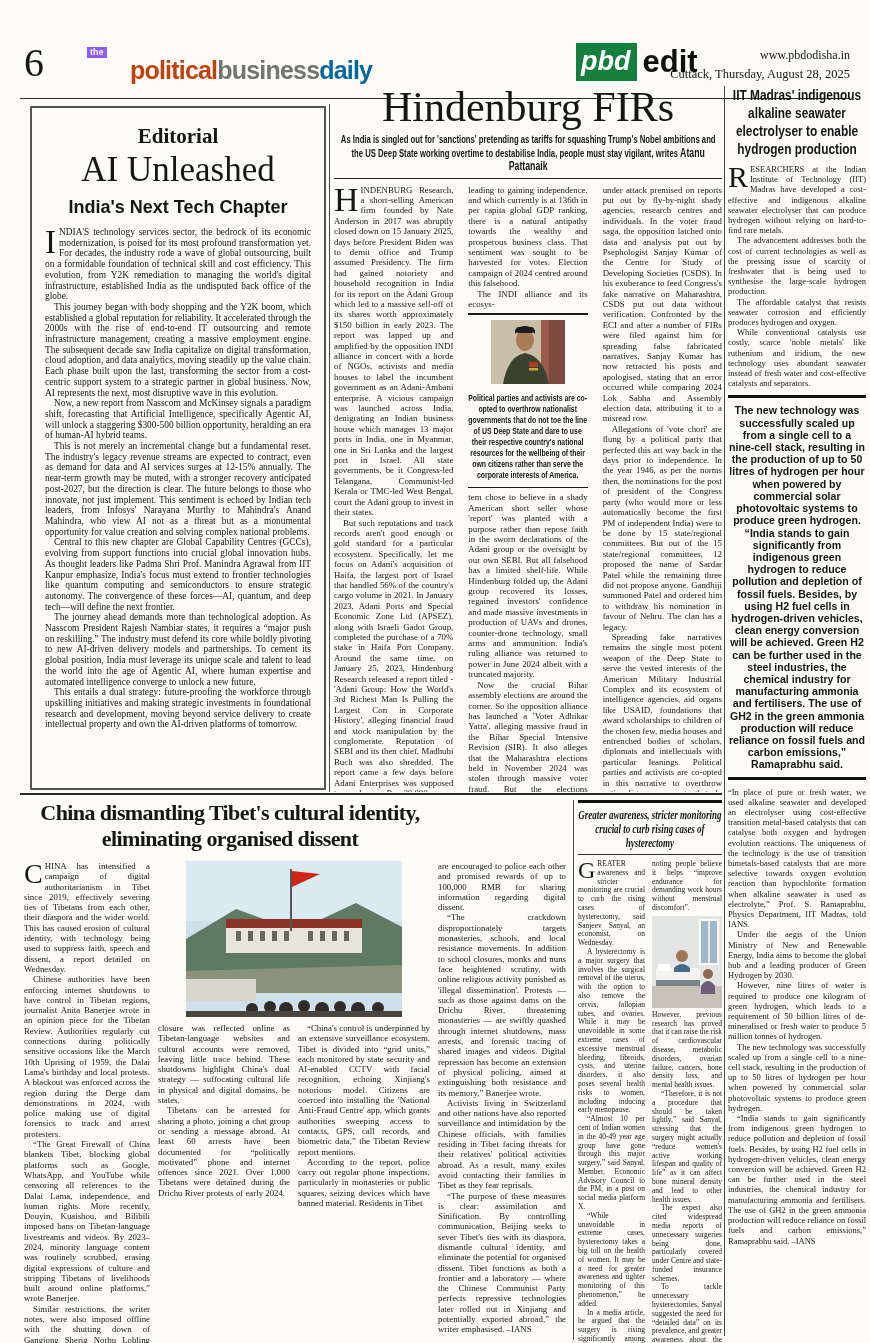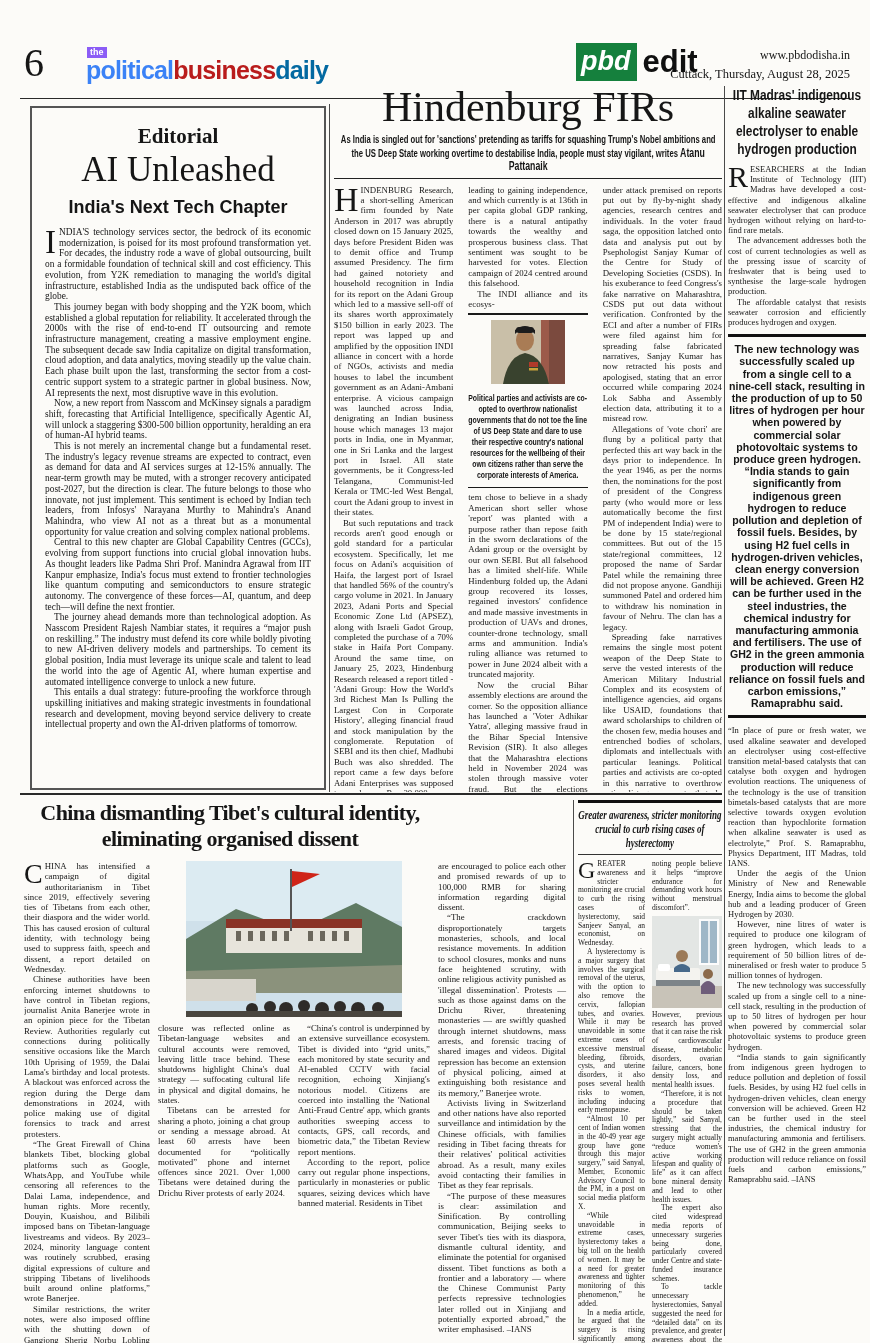--- a/index.html
+++ b/index.html
@@ -2,21 +2,21 @@
 <html><head>
 <meta charset="utf-8">
 <style>
   html,body{margin:0;padding:0;background:#e9e7e2;}
   .page{position:relative;width:870px;height:1343px;background:#fcfbf8;font-family:"Liberation Serif",serif;color:#161616;overflow:hidden;}
   
   .masthead{position:absolute;left:20px;right:20px;top:40px;height:58px;border-bottom:1.5px solid #2a2a2a;}
   .page-num{position:absolute;left:4px;top:0;font-size:40px;line-height:46px;}
   .logo{position:absolute;left:66px;top:16px;font-family:"Liberation Sans",sans-serif;font-weight:bold;font-size:25px;letter-spacing:-0.8px;line-height:28px;}
   .logo-the{position:absolute;top:-9px;left:1px;background:#8b5cf6;color:#fff;font-size:9px;line-height:11px;padding:0 3px;letter-spacing:0;}
-  .lw-black{color:#3b82f6;} .lw-blue{color:#b91c1c;margin-top:22px;} .lw-gray{color:#0369a1;font-weight:bold;}
+  .lw-black{color:#c2410c;margin-left:44px;} .lw-blue{color:#737373;margin-top:22px;} .lw-gray{color:#0369a1;font-weight:bold;}
   .brand{position:absolute;left:556px;top:3px;display:flex;align-items:center;gap:5px;}
   .brand-pbd{background:#15803d;color:#fff;font-family:"Liberation Sans",sans-serif;font-weight:bold;font-style:italic;font-size:27px;line-height:30px;padding:3px 7px 5px 5px;}
   .brand-edit{font-family:"Liberation Sans",sans-serif;font-weight:bold;font-size:31px;color:#101010;}
   .mast-right{position:absolute;right:0;top:8px;text-align:right;}
   .site{font-size:12px;}
   .dateline{font-size:12.5px;margin-top:4px;}
   
   .vr{position:absolute;width:0;border-left:1px solid #4a4a4a;}
   .vr1{left:329px;top:104px;height:688px;}
   .vr2{left:724px;top:86px;height:1250px;}
@@ -164,20 +164,21 @@
   </section>
 
   <section class="iit">
     <div class="iit-title-wrap">
       <div class="iit-title">IIT Madras' indigenous alkaline seawater electrolyser to enable hydrogen production</div>
     </div>
     <div class="iit-body bt">
         <p>RESEARCHERS at the Indian Institute of Technology (IIT) Madras have developed a cost-effective and indigenous alkaline seawater electrolyser that can produce hydrogen without relying on hard-to-find rare metals.</p>
         <p>The advancement addresses both the cost of current technologies as well as the pressing issue of scarcity of freshwater that is being used to synthesise the large-scale hydrogen production.</p>
         <p>The affordable catalyst that resists seawater corrosion and efficiently produces hydrogen and oxygen.</p>
+        <p>While conventional catalysts use costly, scarce 'noble metals' like ruthenium and iridium, the new technology uses abundant seawater instead of fresh water and cost-effective catalysts and separators.</p>
       </div>
     <div class="iit-quote">The new technology was successfully scaled up from a single cell to a nine-cell stack, resulting in the production of up to 50 litres of hydrogen per hour when powered by commercial solar photovoltaic systems to produce green hydrogen. “India stands to gain significantly from indigenous green hydrogen to reduce pollution and depletion of fossil fuels. Besides, by using H2 fuel cells in hydrogen-driven vehicles, clean energy conversion will be achieved. Green H2 can be further used in the steel industries, the chemical industry for manufacturing ammonia and fertilisers. The use of GH2 in the green ammonia production will reduce reliance on fossil fuels and carbon emissions,” Ramaprabhu said.</div>
     <div class="iit-body2 bt">
         <p>“In place of pure or fresh water, we used alkaline seawater and developed an electrolyser using cost-effective transition metal-based catalysts that can catalyse both oxygen and hydrogen evolution reactions. The uniqueness of the technology is the use of transition bimetals-based catalysts that are more selective towards oxygen evolution reaction than hypochlorite formation when alkaline seawater is used as electrolyte,” Prof. S. Ramaprabhu, Physics Department, IIT Madras, told IANS.</p>
         <p>Under the aegis of the Union Ministry of New and Renewable Energy, India aims to become the global hub and a leading producer of Green Hydrogen by 2030.</p>
         <p>However, nine litres of water is required to produce one kilogram of green hydrogen, which leads to a requirement of 50 billion litres of de-mineralised or fresh water to produce 5 million tonnes of hydrogen.</p>
         <p>The new technology was successfully scaled up from a single cell to a nine-cell stack, resulting in the production of up to 50 litres of hydrogen per hour when powered by commercial solar photovoltaic systems to produce green hydrogen.</p>
         <p>“India stands to gain significantly from indigenous green hydrogen to reduce pollution and depletion of fossil fuels. Besides, by using H2 fuel cells in hydrogen-driven vehicles, clean energy conversion will be achieved. Green H2 can be further used in the steel industries, the chemical industry for manufacturing ammonia and fertilisers. The use of GH2 in the green ammonia production will reduce reliance on fossil fuels and carbon emissions,” Ramaprabhu said. –IANS</p>
       </div>
   </section>

